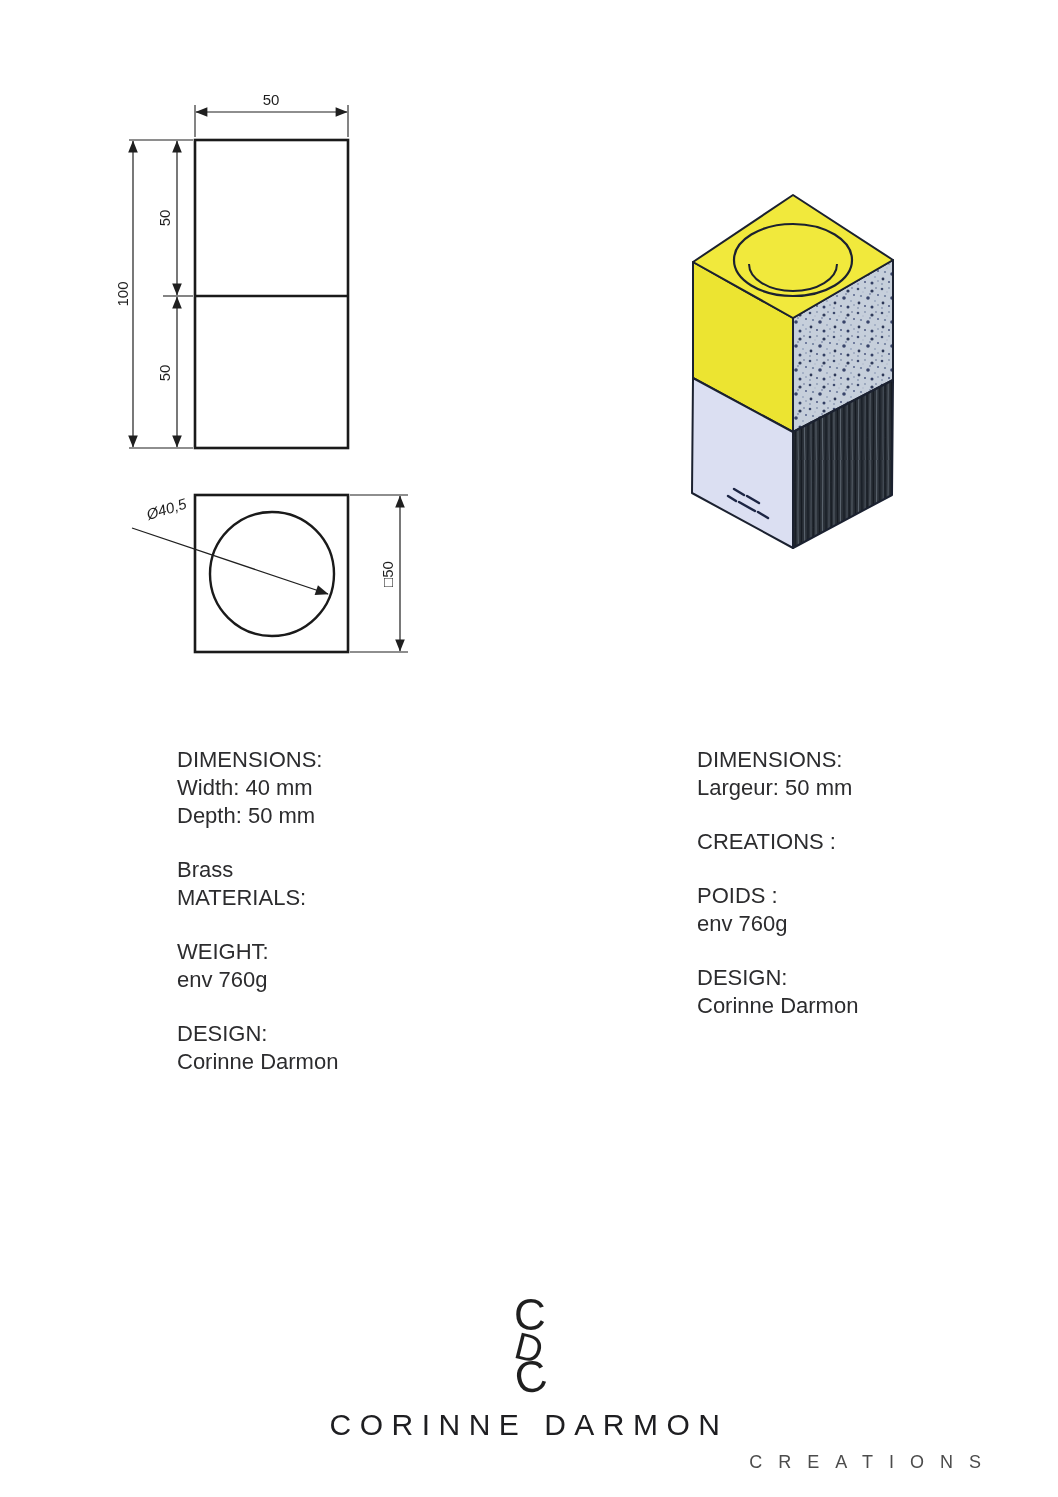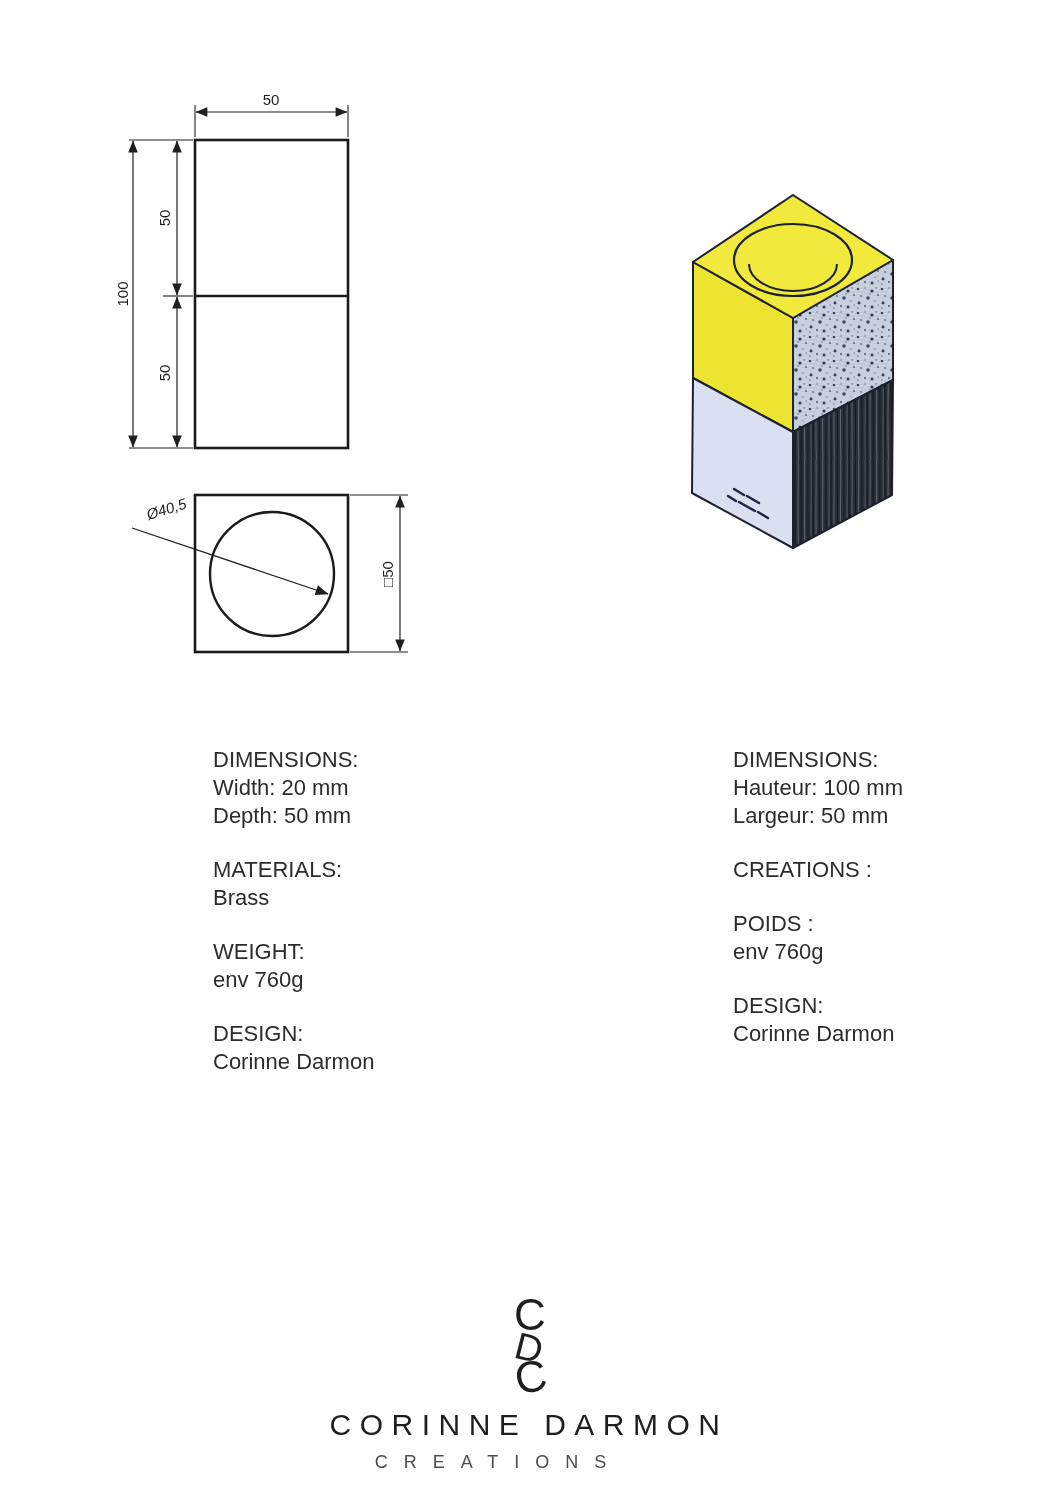--- a/index.html
+++ b/index.html
@@ -12,29 +12,29 @@
   svg text {
     font-family:"Liberation Sans", sans-serif;
     fill:#1f1f1f;
   }
   .dim-label { font-size:15px; }
   .dia-label { font-size:15px; font-style:italic; }
   .spec-col {
     position:absolute; width:320px;
     font-size:22px; line-height:28px; color:#2c2c2e;
   }
-  .spec-group { margin-bottom:26px;margin-left:36px; }
+  .spec-group { margin-bottom:26px; }
   .brand-name {
     position:absolute; left:0; width:1058px; top:1408px;
     text-align:center; font-size:30px; letter-spacing:8.5px;
     color:#1e1e21; font-weight:400;
   }
   .brand-tagline {
     position:absolute; left:0; width:997px; top:1452px;
-    text-align:center; font-size:18px; letter-spacing:16px;
+    text-align:right; font-size:18px; letter-spacing:16px;
     color:#4c4c4c; font-weight:400;
   }
 </style>
 </head>
 <body>
 
 <svg class="abs" style="left:105px; top:85px;" width="260" height="380" viewBox="0 0 260 380">
   <defs>
     <marker id="arrF" viewBox="0 0 10 8" refX="9.5" refY="4" markerWidth="11" markerHeight="8" orient="auto-start-reverse">
       <path d="M0 0 L10 4 L0 8 z" fill="#1f1f1f"></path>
@@ -131,41 +131,40 @@
     <path d="M59 306 l12 7" fill="none"></path>
     <path d="M40 306 l8 5" fill="none"></path>
     <path d="M51 312 l16 9" fill="none"></path>
     <path d="M70 322 l10 6" fill="none"></path>
   </g>
 </svg>
 
 <div class="spec-col" style="left:177px; top:746px;">
   <div class="spec-group">
     <div>DIMENSIONS:</div>
-    <div>Width: 20 mm</div>
+    <div>Width: 40 mm</div>
     <div>Depth: 50 mm</div>
   </div>
   <div class="spec-group">
+    <div>Brass</div>
     <div>MATERIALS:</div>
-    <div>Brass</div>
   </div>
   <div class="spec-group">
     <div>WEIGHT:</div>
     <div>env 760g</div>
   </div>
   <div class="spec-group">
     <div>DESIGN:</div>
     <div>Corinne Darmon</div>
   </div>
 </div>
 
 <div class="spec-col" style="left:697px; top:746px;">
   <div class="spec-group">
     <div>DIMENSIONS:</div>
-    <div>Hauteur: 100 mm</div>
     <div>Largeur: 50 mm</div>
   </div>
   <div class="spec-group">
     <div>CREATIONS :</div>
   </div>
   <div class="spec-group">
     <div>POIDS :</div>
     <div>env 760g</div>
   </div>
   <div class="spec-group">

